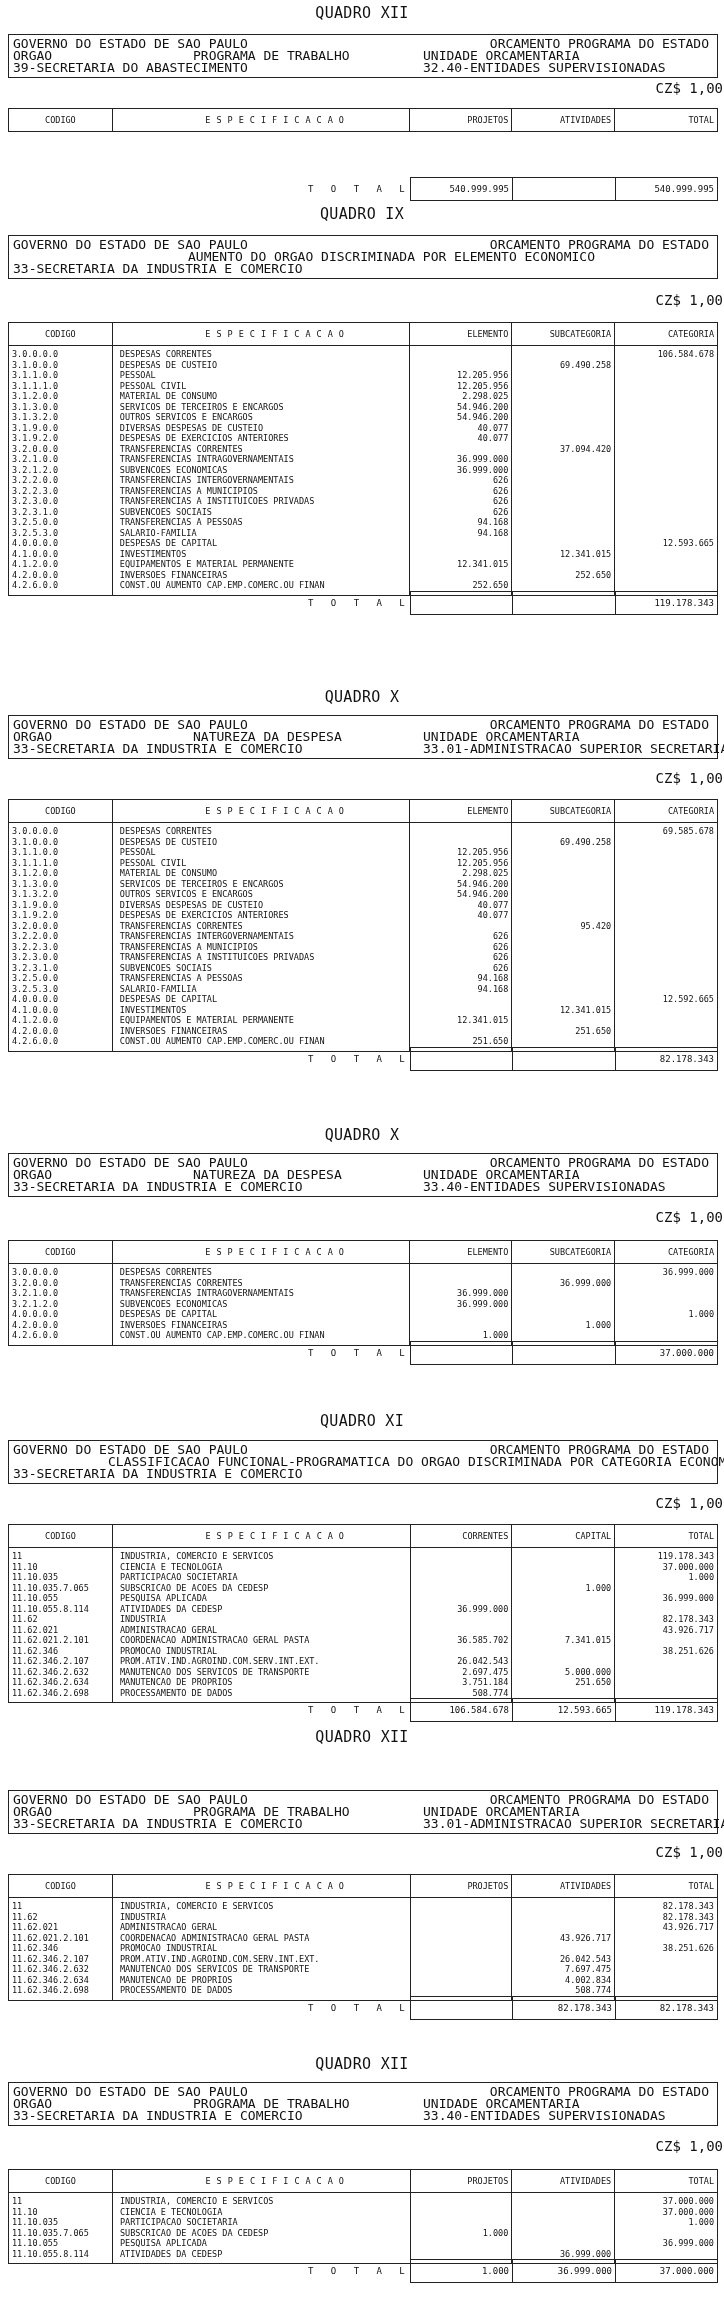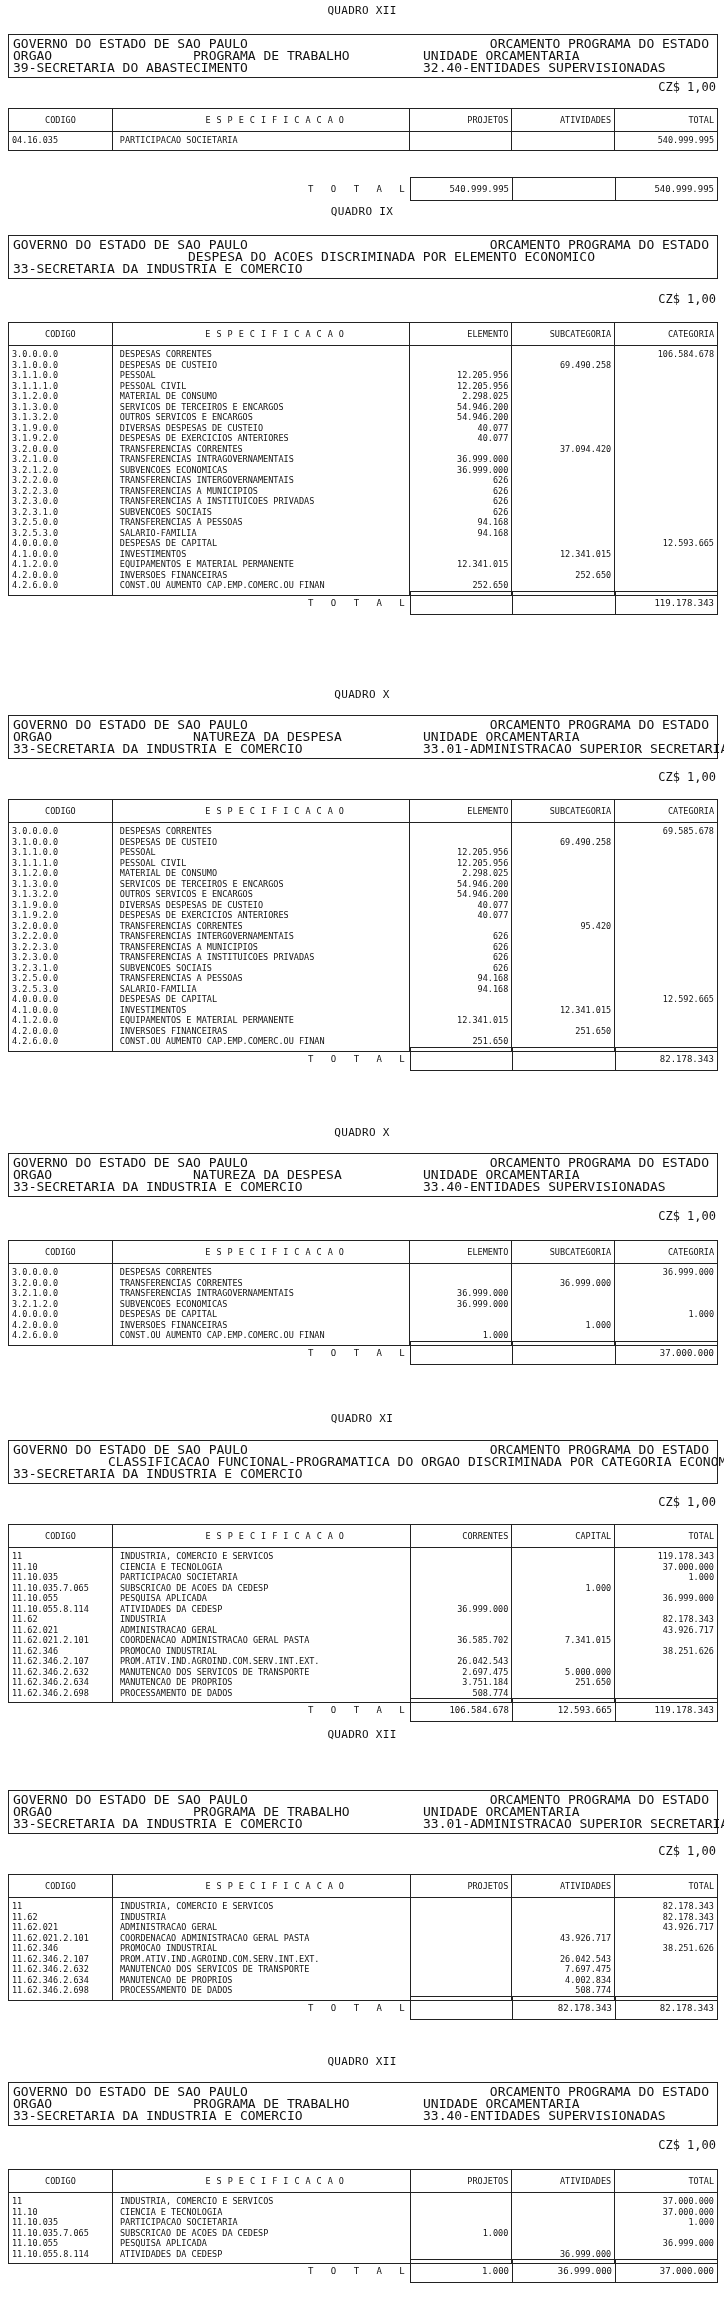--- a/index.html
+++ b/index.html
@@ -1,27 +1,27 @@
 <!DOCTYPE html>
 <html><head>
 <meta charset="utf-8">
 <style>
   html, body { margin:0; padding:0; background:#fff; }
   body { width:724px; height:2314px; position:relative; overflow:hidden;
          font-family:"DejaVu Sans Mono","Liberation Mono",monospace; color:#111; }
   .sec { position:absolute; left:0; width:724px; }
-  .quadro { position:absolute; left:0; width:724px; text-align:center; font-size:11px; letter-spacing:0.3px; }
+  .quadro { position:absolute; left:0; width:724px; text-align:center; font-size:15px; letter-spacing:0.3px; }
   .hdr { position:absolute; left:8px; width:710px; border:1.5px solid #222; box-sizing:border-box;
          font-size:13px; line-height:12px; padding:3px 4px; }
   .hdr .row { position:relative; height:12px; white-space:nowrap; }
   .hdr .r { position:absolute; right:4px; top:0; }
   .hdr .mid { position:absolute; left:410px; top:0; }
   .hdr .c1 { position:absolute; left:180px; top:0; }
   .hdr .c2 { position:absolute; left:175px; top:0; }
-  .czs { position:absolute; right:8px; font-size:12px; }
+  .czs { position:absolute; right:1px; font-size:14px; }
   table { border-collapse:collapse; position:absolute; left:8px; width:710px; font-size:8.5px;margin-top:12px; }
   th { font-weight:normal; height:22px; border:1.5px solid #222; padding:0 3px; text-align:right; }
   th.code, th.spec { text-align:center; }
   th.spec { letter-spacing:6px;padding-left:36px; }
   td { border-left:1.5px solid #222; border-right:1.5px solid #222; padding:0 3px; height:10.5px; line-height:10.5px; white-space:nowrap; vertical-align:top; }
   td.code { text-align:left; }
   td.spec { text-align:left; padding-left:7px; }
   td.num { text-align:right; }
   tbody tr:first-child td { padding-top:3px; }
   tbody tr:last-child td { border-bottom:1.5px solid #222; padding-bottom:4px; }
@@ -56,42 +56,35 @@
         <thead>
           <tr>
             <th class="code">CODIGO</th>
             <th class="spec">ESPECIFICACAO</th>
             <th>PROJETOS</th>
             <th>ATIVIDADES</th>
             <th>TOTAL</th>
           </tr>
         </thead>
         <tbody>
-          <tr>
-            <td class="code">04.16.035</td>
-            <td class="spec">PARTICIPACAO SOCIETARIA</td>
-            <td class="num"></td>
-            <td class="num"></td>
-            <td class="num">540.999.995</td>
-          </tr>
         </tbody>
       </table>
       <div class="total" style="top: 177px;">
         <span class="lbl">T O T A L</span>
         <div class="box b1">540.999.995</div>
         <div class="box b2"></div>
         <div class="box b3">540.999.995</div>
       </div>
     </div>
     <div class="sec">
       <div class="quadro" style="top: 205px;">QUADRO IX</div>
       <div class="hdr" style="top: 235px;">
         <div class="row"><span>GOVERNO DO ESTADO DE SAO PAULO</span><span class="r">ORCAMENTO PROGRAMA DO ESTADO</span></div>
         <div class="row">
-          <span class="c2" style="left: 175px;">DESPESA DO ACOES DISCRIMINADA POR ELEMENTO ECONOMICO</span>
+          <span class="c2" style="left: 175px;">AUMENTO DO ORGAO DISCRIMINADA POR ELEMENTO ECONOMICO</span>
         </div>
         <div class="row"><span>33-SECRETARIA DA INDUSTRIA E COMERCIO</span></div>
       </div>
       <div class="czs" style="top: 292px;">CZ$ 1,00</div>
       <table style="top: 310px;">
         <colgroup>
           <col class="c-code">
           <col class="c-spec">
           <col class="c-n1">
           <col class="c-n2">

